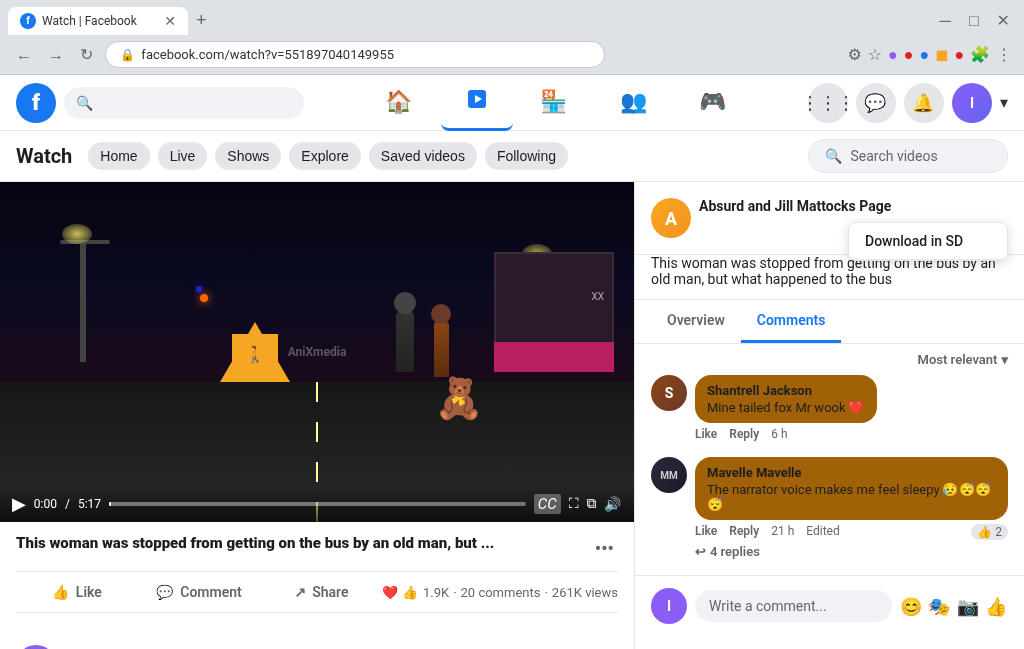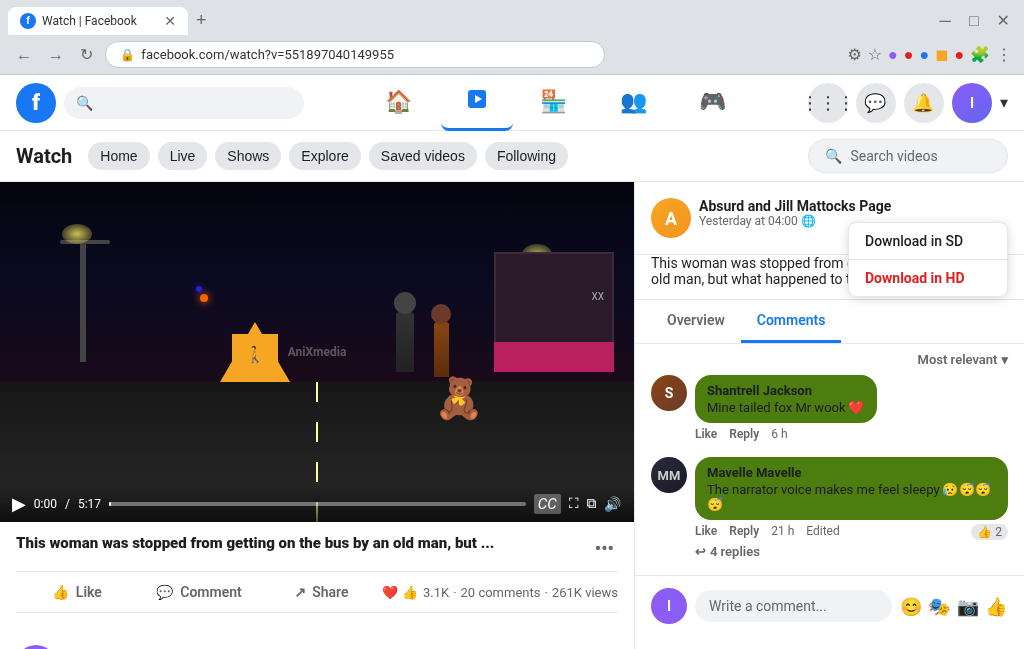--- a/index.html
+++ b/index.html
@@ -86,21 +86,21 @@
     .tabs-row { display: flex; padding: 0 16px; border-bottom: 1px solid #e4e6ea; }
     .tab-btn { padding: 12px 16px; font-size: 14px; font-weight: 600; cursor: pointer; color: #65676b; border-bottom: 3px solid transparent; }
     .tab-btn.active { color: #1877f2; border-bottom-color: #1877f2; }
     
     .sort-row { display: flex; justify-content: flex-end; padding: 8px 16px; }
     .sort-btn { font-size: 13px; font-weight: 600; color: #65676b; cursor: pointer; display: flex; gap: 4px; }
     
     .comments-list { padding: 0 16px; }
     .comment-item { display: flex; gap: 8px; margin-bottom: 16px; }
     .comment-avatar { width: 36px; height: 36px; border-radius: 50%; flex-shrink: 0; overflow: hidden; display: flex; align-items: center; justify-content: center; font-weight: bold; color: white; font-size: 14px; }
-    .comment-bubble { background: #4d7c0f; border-radius: 16px; padding: 8px 12px; flex: 1; }
+    .comment-bubble { background: #a16207; border-radius: 16px; padding: 8px 12px; flex: 1; }
     .comment-author { font-weight: 700; font-size: 13px; color: #1c1e21; }
     .comment-text { font-size: 13px; color: #1c1e21; margin-top: 2px; }
     .comment-actions { display: flex; gap: 12px; margin-top: 4px; font-size: 12px; color: #65676b; }
     .comment-action { cursor: pointer; font-weight: 600; }
     .comment-time { color: #65676b; }
     
     .view-more { padding: 8px 16px; font-size: 13px; font-weight: 600; color: #65676b; cursor: pointer; }
     
     .write-comment { display: flex; align-items: center; padding: 12px 16px; gap: 8px; border-top: 1px solid #e4e6ea; }
     .write-avatar { width: 36px; height: 36px; border-radius: 50%; background: #8b5cf6; display: flex; align-items: center; justify-content: center; color: white; font-weight: bold; font-size: 14px; flex-shrink: 0; }
@@ -265,21 +265,21 @@
             <span>💬</span>
             <span>Comment</span>
           </div>
           <div class="action-btn">
             <span>↗</span>
             <span>Share</span>
           </div>
           <div class="reactions">
             <span>❤️</span>
             <span>👍</span>
-            <span>3.1K</span>
+            <span>1.9K</span>
             <span> · </span>
             <span>20 comments</span>
             <span> · </span>
             <span>261K views</span>
           </div>
         </div>
       </div>
 
       <div class="comment-section">
         <div class="commenter-info">
@@ -295,29 +295,24 @@
       <div class="post-header">
         <div class="poster-avatar">
           <span>A</span>
         </div>
         <div class="poster-info">
           <div class="poster-name">
             <span>Absurd</span>
             <span> and </span>
             <span>Jill Mattocks Page</span>
           </div>
-          <div class="poster-meta">
-            <span>Yesterday at 04:00</span>
-            <span>🌐</span>
-          </div>
         </div>
 
         <div class="download-dropdown">
           <div class="download-option sd">Download in SD</div>
-          <div class="download-option hd">Download in HD</div>
         </div>
       </div>
 
       <div class="post-desc">This woman was stopped from getting on the bus by an old man, but what happened to the bus</div>
 
       <div class="tabs-row">
         <div class="tab-btn">Overview</div>
         <div class="tab-btn active">Comments</div>
       </div>
 
@@ -339,21 +334,21 @@
             </div>
             <div class="comment-actions">
               <span class="comment-action">Like</span>
               <span class="comment-action">Reply</span>
               <span class="comment-time">6 h</span>
             </div>
           </div>
         </div>
 
         <div class="comment-item">
-          <div class="comment-avatar" style="background:linear-gradient(135deg,#2a2a3a,#1a1a2a);color:#ccc;font-size:13px;">MM</div>
+          <div class="comment-avatar" style="background:linear-gradient(135deg,#2a2a3a,#1a1a2a);color:#ccc;font-size:10px;">MM</div>
           <div>
             <div class="comment-bubble">
               <div class="comment-author">Mavelle Mavelle</div>
               <div class="comment-text">The narrator voice makes me feel sleepy 😥😴😴😴</div>
             </div>
             <div class="comment-actions">
               <span class="comment-action">Like</span>
               <span class="comment-action">Reply</span>
               <span class="comment-time">21 h</span>
               <span style="color:#65676b;">Edited</span>

